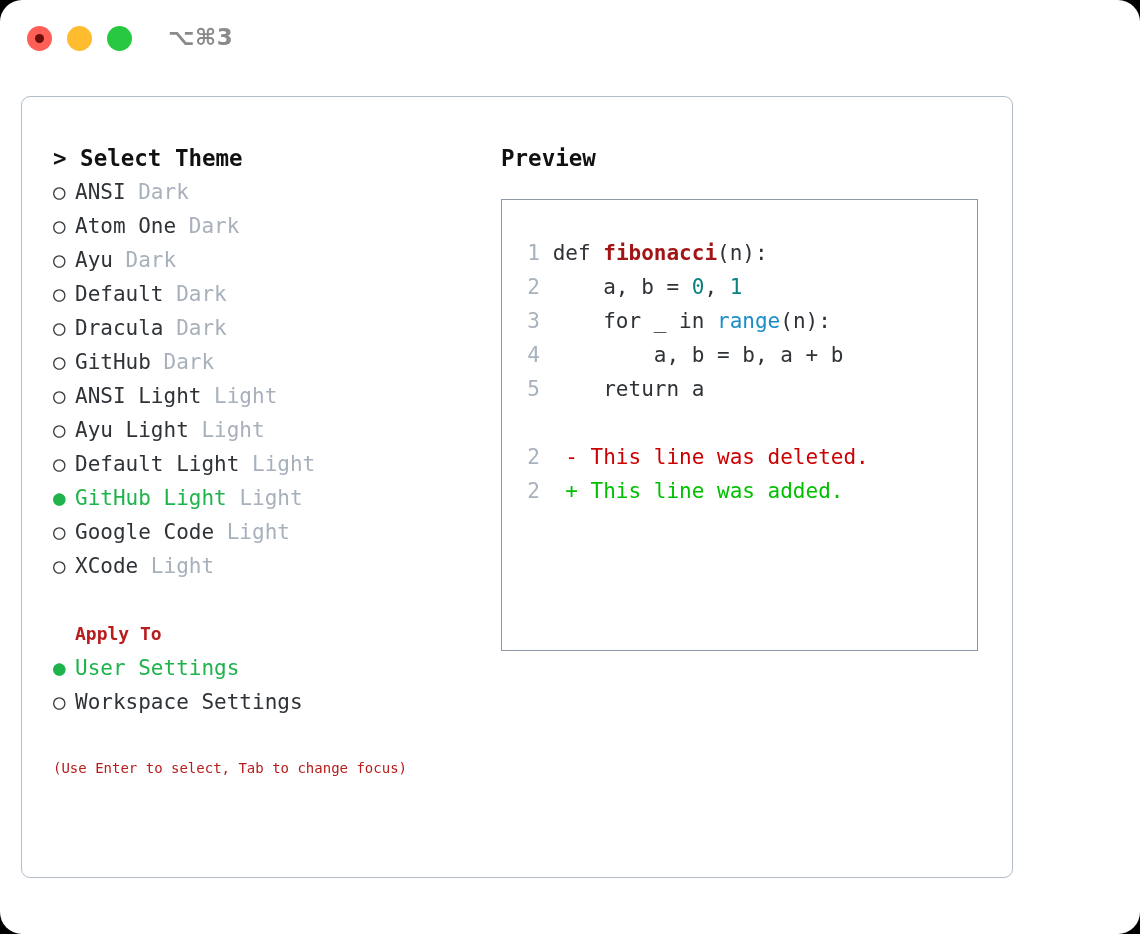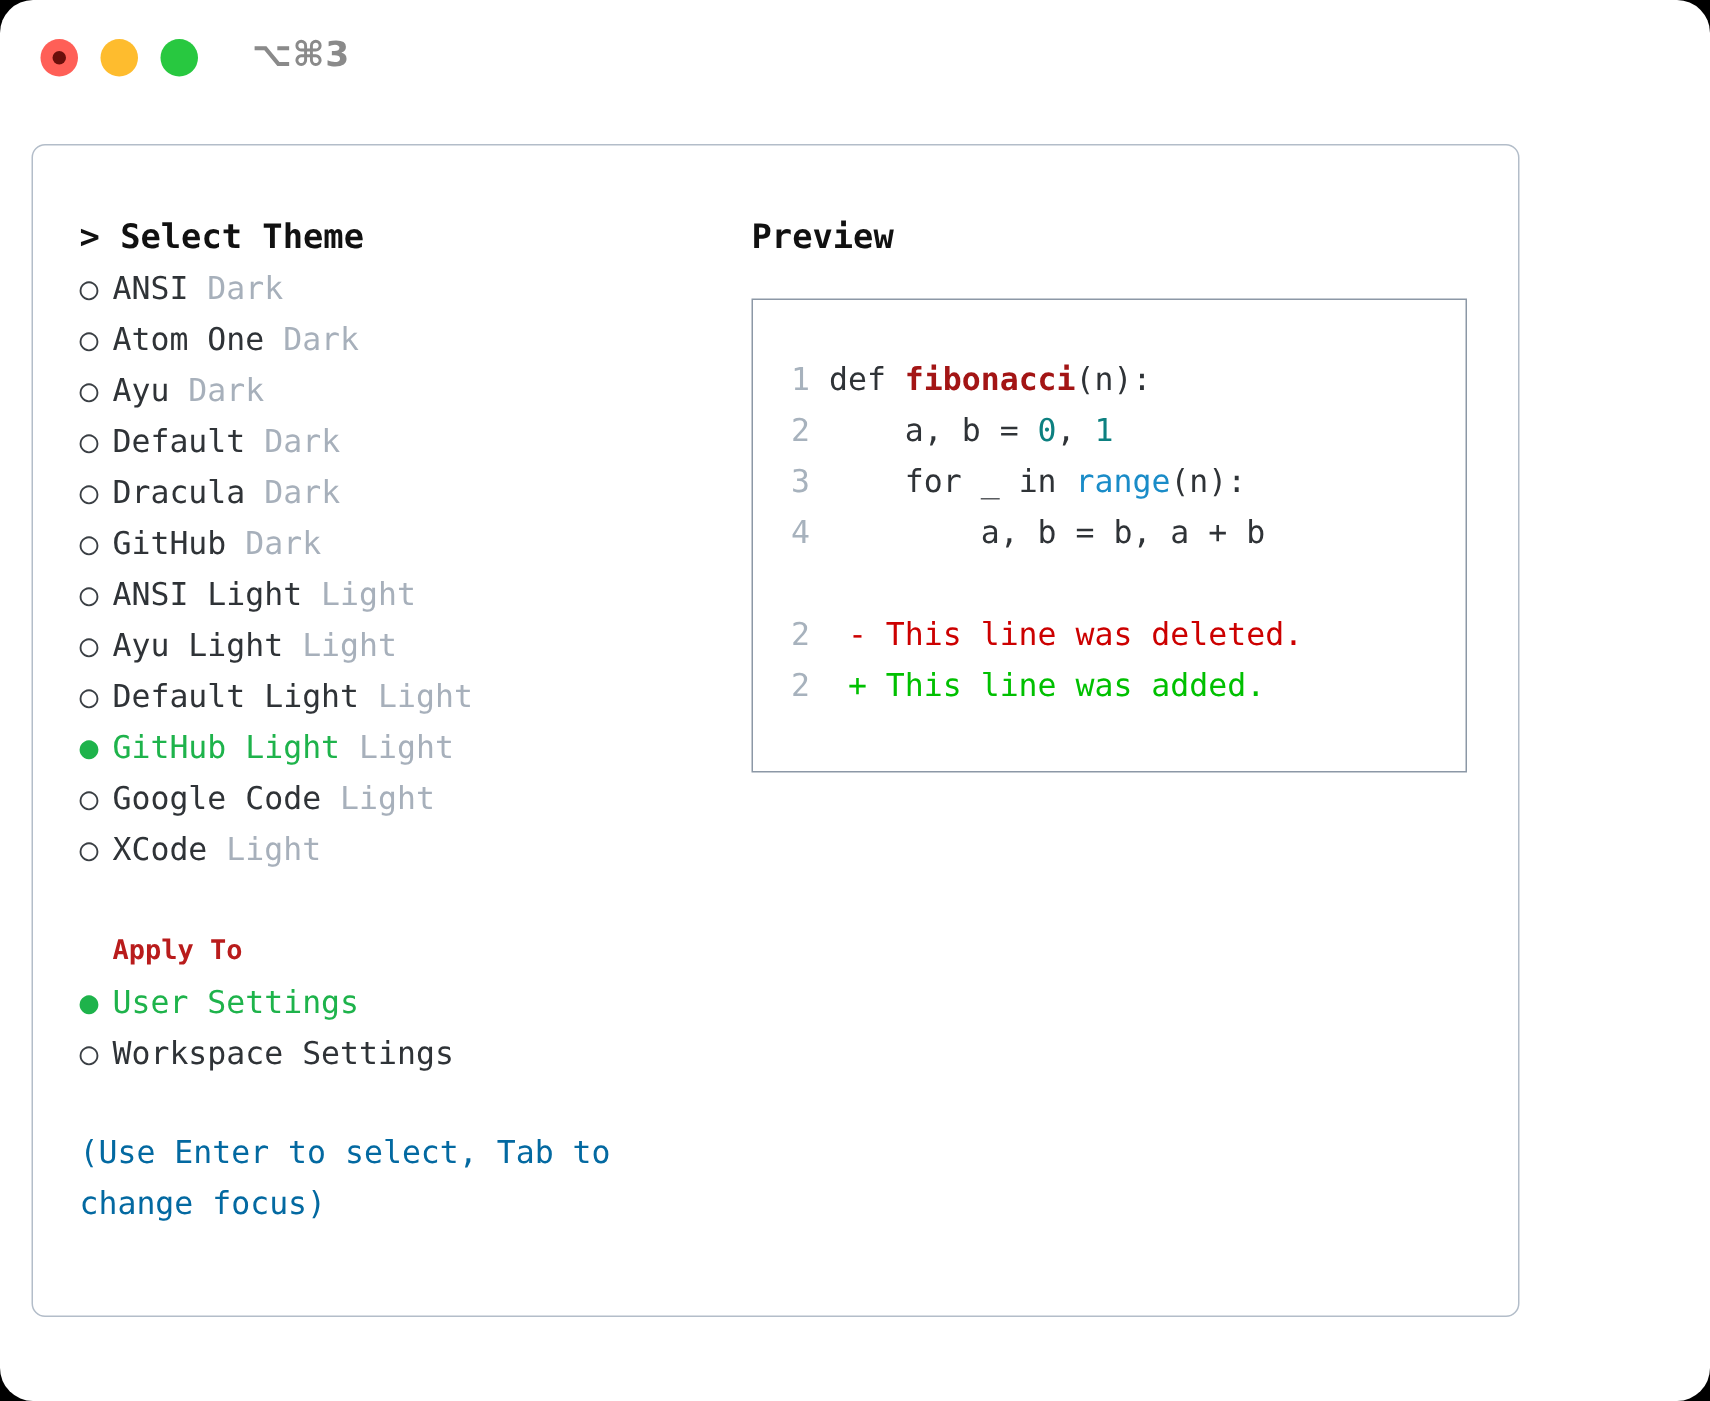--- a/index.html
+++ b/index.html
@@ -105,43 +105,43 @@
     font-size: 18px;
     font-weight: bold;
     color: #b91c1c;
     line-height: 34px;
     padding-left: 22px;
     white-space: pre;
   }
   .spacer-row { height: 34px; }
   #hint {
     margin-top: 32px;
-    font-size: 21px;
-    line-height: 34px;
-    color: #0369a1;
+    font-size: 14px;
+    line-height: 34px;
+    color: #b91c1c;
     width: 410px;
   }
 
   
   #right-col {
     position: absolute;
     left: 479px;
     top: 44px;
     width: 500px;
   }
   #preview-title {
     font-size: 22.5px;
     font-weight: bold;
     color: #111111;
     line-height: 34px;
   }
   #preview-box {
     margin-top: 24px;
     width: 477px;
-    height: 316px;
+    height: 452px;
     border: 1.6px solid #8c98a6;
     box-sizing: border-box;
     padding: 36px 0 0 16px;
   }
   .code-line {
     font-size: 21px;
     line-height: 34px;
     white-space: pre;
   }
   .lnum {
@@ -204,20 +204,21 @@
     </div>
 
     <div id="right-col">
       <div id="preview-title">Preview</div>
       <div id="preview-box">
         <div id="code-block">
             <div class="code-line"><span class="lnum">1</span><span> </span><span class="tok-def">def </span><span class="tok-fn">fibonacci</span><span class="tok-plain">(n):</span></div>
             <div class="code-line"><span class="lnum">2</span><span> </span><span class="tok-plain">    a, b = </span><span class="tok-num">0</span><span class="tok-plain">, </span><span class="tok-num">1</span></div>
             <div class="code-line"><span class="lnum">3</span><span> </span><span class="tok-plain">    for _ in </span><span class="tok-builtin">range</span><span class="tok-plain">(n):</span></div>
             <div class="code-line"><span class="lnum">4</span><span> </span><span class="tok-plain">        a, b = b, a + b</span></div>
+            <div class="code-line"><span class="lnum">5</span><span> </span><span class="tok-plain">    return a</span></div>
           </div>
         <div class="diff-gap"></div>
         <div id="diff-block">
             <div class="code-line"><span class="lnum">2</span><span class="diff-del">  - </span><span class="diff-del">This line was deleted.</span></div>
             <div class="code-line"><span class="lnum">2</span><span class="diff-add">  + </span><span class="diff-add">This line was added.</span></div>
           </div>
       </div>
     </div>
 
   </div>

